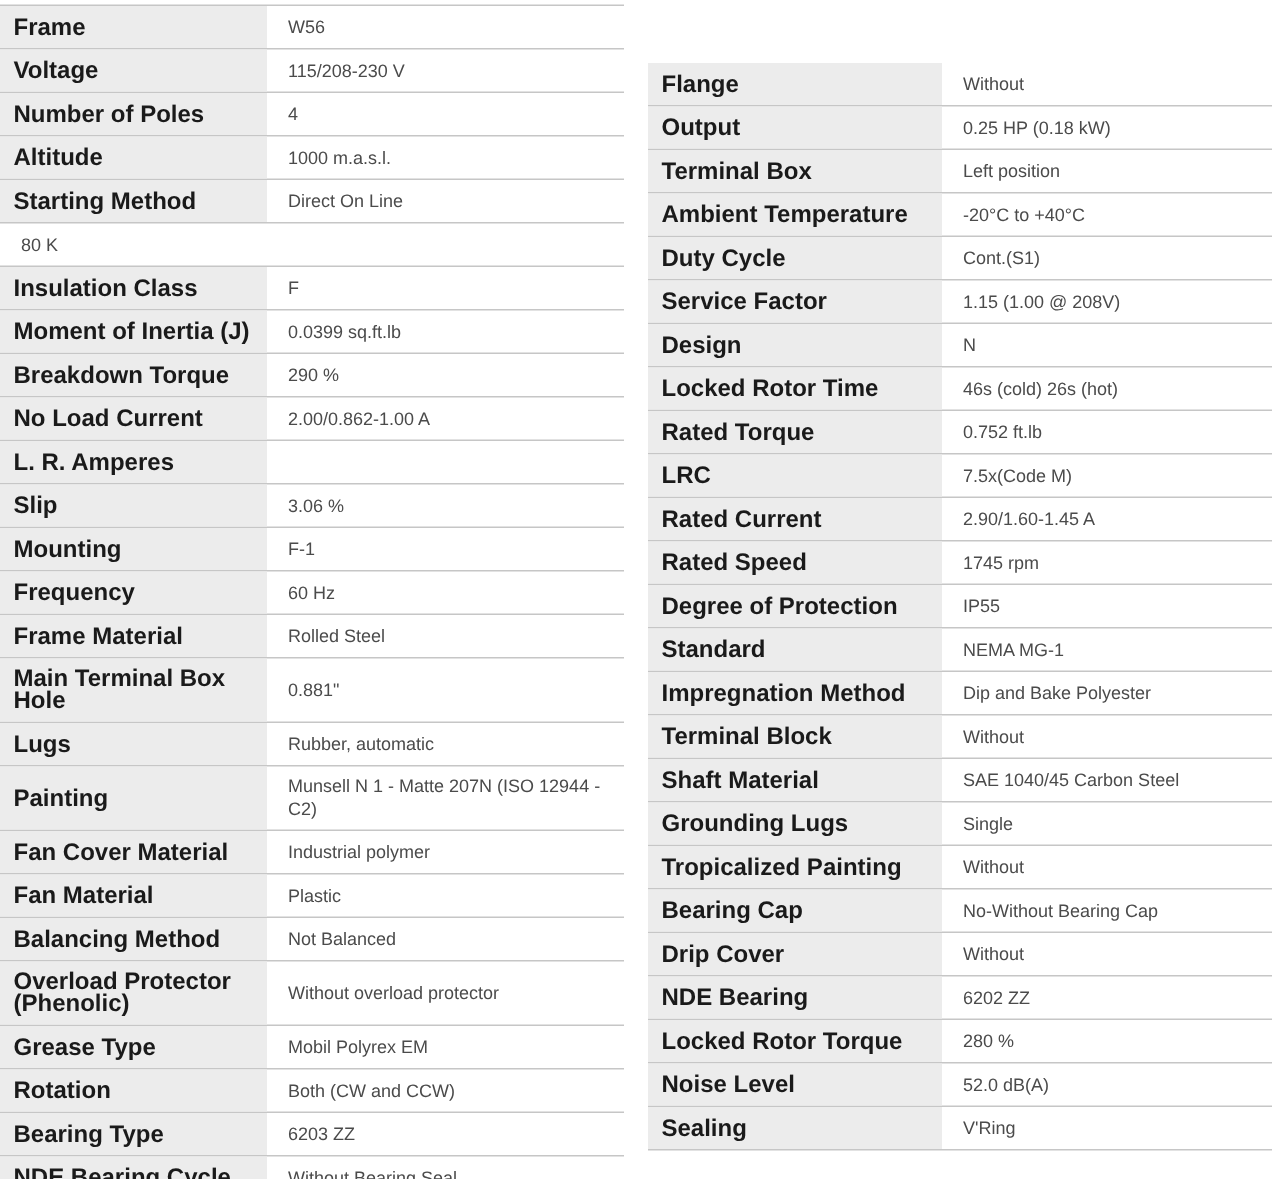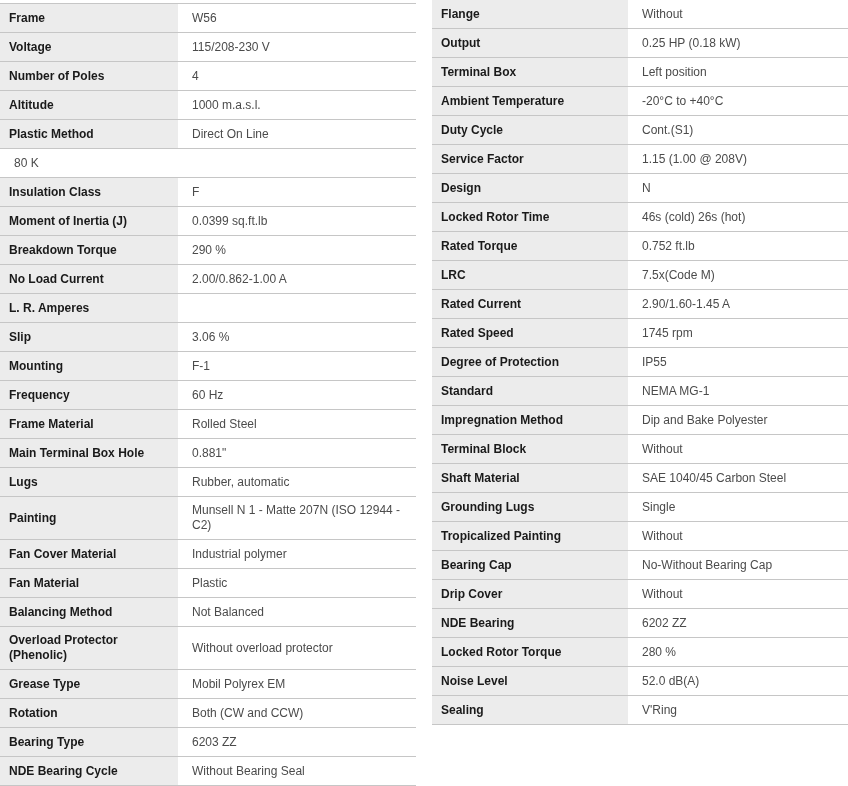--- a/index.html
+++ b/index.html
@@ -10,41 +10,42 @@
     font-family: "Liberation Sans", sans-serif;
   }
   .spec-wrap {
     display: flex;
     align-items: flex-start;
     width: 848px;
   }
   .spec-table {
     display: flex;
     flex-direction: column;
+    margin-top: 42px;
   }
   .spec-table.left {
     flex: 0 0 416px;
     margin-top: 3px;
     border-top: 1px solid #c6c6c6;
     margin-right: 16px;
   }
   .spec-table.right {
     flex: 1 1 auto;
   }
   .spec-row {
     display: flex;
     align-items: stretch;
     min-height: 29px;
     border-bottom: 1px solid #c6c6c6;
   }
   .spec-label {
     background: #ececec;
     font-weight: 700;
     color: #1a1a1a;
-    font-size: 12px;
+    font-size: 16px;
     line-height: 15px;
     padding: 6px 8px 6px 9px;
     display: flex;
     align-items: center;
   }
   .left .spec-label  { flex: 0 0 178px; }
   .right .spec-label { flex: 0 0 196px; }
   .spec-value {
     flex: 1 1 auto;
     color: #4b4b4b;
@@ -70,21 +71,21 @@
       </div>
       <div class="spec-row">
         <div class="spec-label">Number of Poles</div>
         <div class="spec-value">4</div>
       </div>
       <div class="spec-row">
         <div class="spec-label">Altitude</div>
         <div class="spec-value">1000 m.a.s.l.</div>
       </div>
       <div class="spec-row">
-        <div class="spec-label">Plastic Method</div>
+        <div class="spec-label">Starting Method</div>
         <div class="spec-value">Direct On Line</div>
       </div>
       <div class="spec-row">
         <div class="spec-value">80 K</div>
       </div>
       <div class="spec-row">
         <div class="spec-label">Insulation Class</div>
         <div class="spec-value">F</div>
       </div>
       <div class="spec-row">

